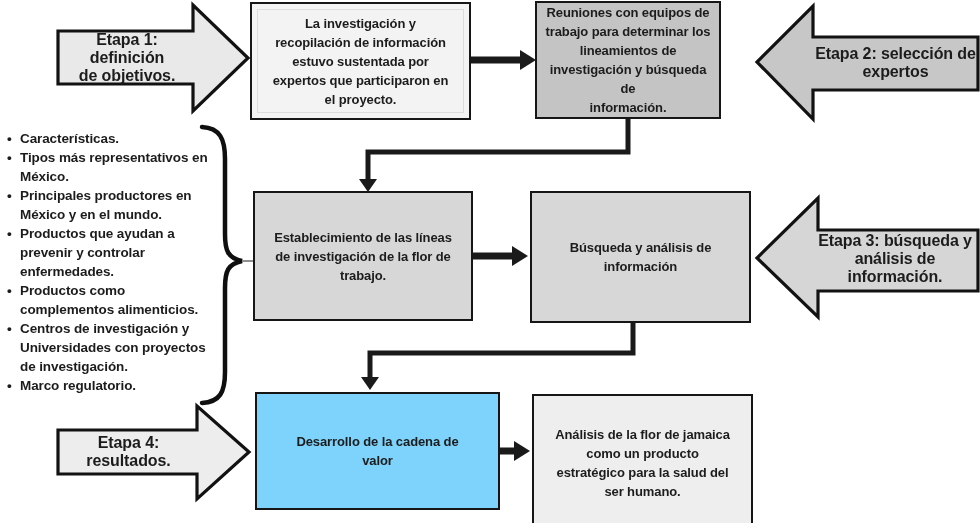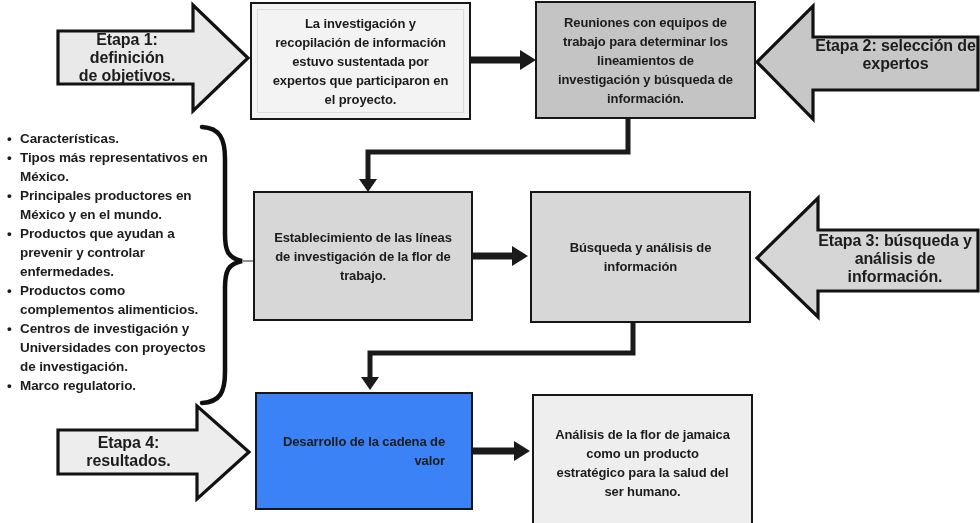--- a/index.html
+++ b/index.html
@@ -44,41 +44,41 @@
     right: 5px;
     bottom: 5px;
     border: 1.5px solid #dcdcdc;
     pointer-events: none;
   }
   .box .box-text {
     position: relative;
     padding: 2px 8px;
   }
   #box1 { left: 250px; top: 2px;   width: 221px; height: 118px; background: #f3f3f3; }
-  #box2 { left: 535px; top: 1px;   width: 221px; height: 118px; background: #c4c4c4; }
+  #box2 { left: 535px; top: 1px;   width: 186px; height: 118px; background: #c4c4c4; }
   #box3 { left: 253px; top: 191px; width: 220px; height: 130px; background: #d7d7d7; }
   #box4 { left: 530px; top: 191px; width: 221px; height: 132px; background: #d7d7d7; }
-  #box5 { left: 255px; top: 392px; width: 218px; height: 118px; background: #3b82f6; text-align: right; }
+  #box5 { left: 255px; top: 392px; width: 245px; height: 118px; background: #7dd3fc; }
   #box6 { left: 532px; top: 394px; width: 221px; height: 138px; background: #eeeeee; }
 
   .stage-label {
     position: absolute;
     display: flex;
     align-items: center;
     justify-content: center;
     text-align: center;
     font-size: 16px;
     line-height: 18px;
     font-weight: 600;
     letter-spacing: -0.1px;
     white-space: pre-line;
     pointer-events: none;
   }
   #stage1-label { left: 58px;  top: 30px;  width: 138px; height: 55px; }
-  #stage2-label { left: 813px; top: 28px;  width: 165px; height: 54px; }
+  #stage2-label { left: 813px; top: 36px;  width: 165px; height: 54px; }
   #stage3-label { left: 810px; top: 227px; width: 170px; height: 64px; }
   #stage4-label { left: 58px;  top: 429px; width: 141px; height: 46px; }
 
   .bullet-list {
     position: absolute;
     left: 6px;
     top: 129px;
     width: 214px;
     margin: 0;
     padding: 0;

